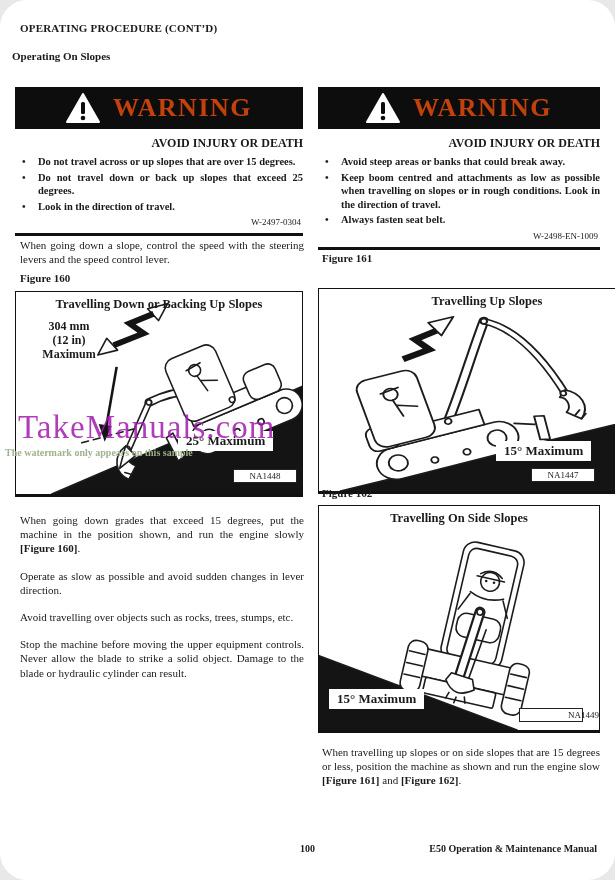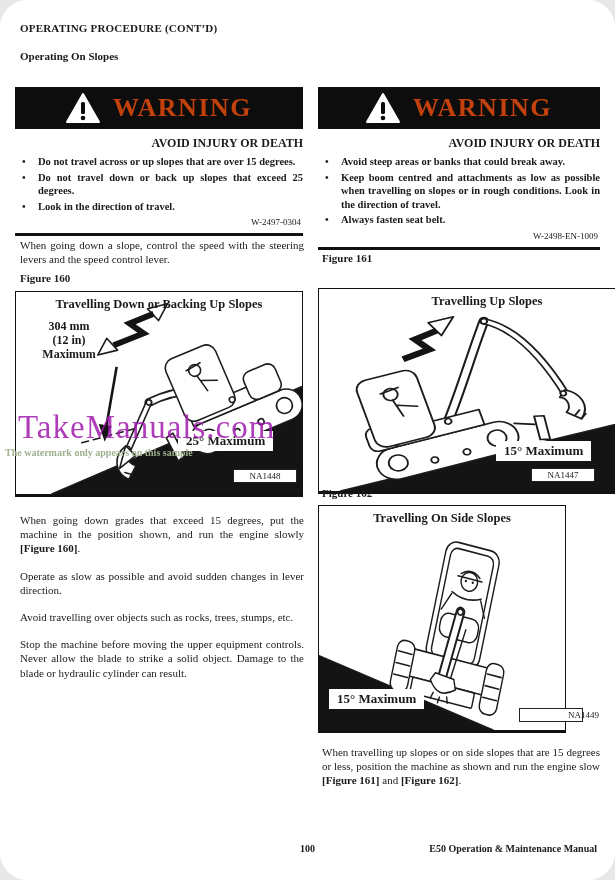--- a/index.html
+++ b/index.html
@@ -5,21 +5,21 @@
   * { margin:0; padding:0; box-sizing:border-box; }
   html,body { background:#e8e8e8; }
   .page {
     position:relative; width:615px; height:880px; background:#ffffff;
     font-family:Liberation Serif, serif; color:#1a1a1a; overflow:hidden;
     margin:0 auto;
     border-radius:27px;
   }
   .abs { position:absolute; }
   .hdr { left:20px; top:22px; font-size:11px; font-weight:700; letter-spacing:.2px; }
-  .sec { left:20px; top:50px; font-size:11px; font-weight:700; }
+  .sec { left:12px; top:50px; font-size:11px; font-weight:700; }
 
   
   .warnbox { position:absolute; border-bottom:3px solid #111; padding-bottom:6px; background:#fff; }
   .warnbox.wl { left:15px; top:87px; width:288px; }
   .warnbox.wr { left:318px; top:87px; width:282px; }
   .warnbar { height:42px; background:#0d0d0d; display:flex; align-items:center; justify-content:center; gap:13px; }
   .warnbar .wtxt { color:#c2410c; font-size:26px; font-weight:700; letter-spacing:1.5px; }
   .warnsub { text-align:right; font-size:12px; font-weight:700; margin-top:7px; }
   .warnlist { list-style:none; margin-top:4px; }
   .warnlist li { position:relative; padding-left:23px; font-size:10.5px; font-weight:700; line-height:13.5px; text-align:justify; margin-top:2px; }
@@ -36,21 +36,21 @@
 
   .figlabel { position:absolute; font-size:11px; font-weight:700; }
   .fl160 { left:20px; top:272px; }
   .fl161 { left:322px; top:252px; }
   .fl162 { left:322px; top:487px; }
 
   
   .figbox { position:absolute; background:#fff; border:1px solid #111; border-bottom:3px solid #111; }
   .fig160 { left:15px; top:291px; width:288px; height:206px; }
   .fig161 { left:318px; top:288px; width:338px; height:206px; }
-  .fig162 { left:318px; top:505px; width:248px; height:228px; }
+  .fig162 { left:318px; top:505px; width:282px; height:228px; }
   .figart { position:absolute; left:0; top:0; width:100%; height:100%; }
   .figtitle { position:absolute; left:0; top:5px; width:100%; text-align:center; font-size:12.5px; font-weight:700; }
   .anno { position:absolute; left:8px; top:27px; width:90px; text-align:center; font-size:12px; font-weight:700; line-height:14px; white-space:pre-line; }
   .slopelabel { position:absolute; background:#fff; font-size:13px; font-weight:700; padding:2px 8px; white-space:nowrap; }
   .sl160 { left:162px; top:139px; }
   .sl161 { left:177px; top:152px; }
   .sl162 { left:10px; top:183px; }
   .figcode { position:absolute; background:#fff; border:1px solid #222; font-size:9px; padding:1px 0; width:64px; text-align:center; }
   .fc160 { left:217px; top:177px; }
   .fc161 { left:212px; top:179px; }

